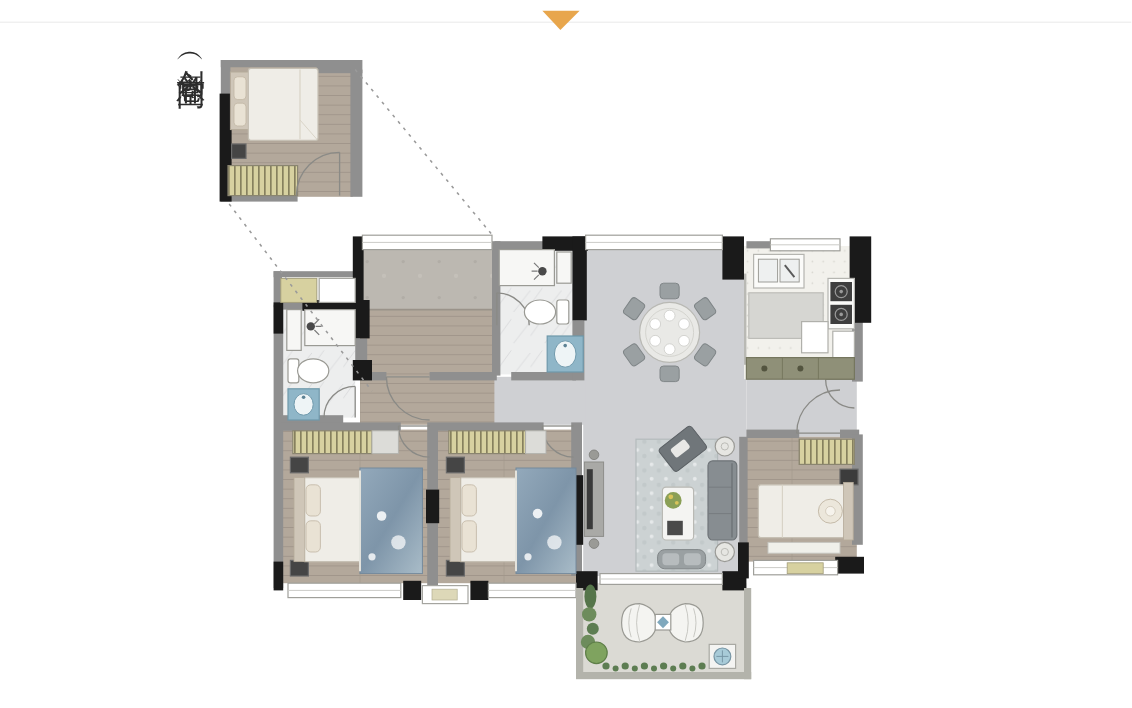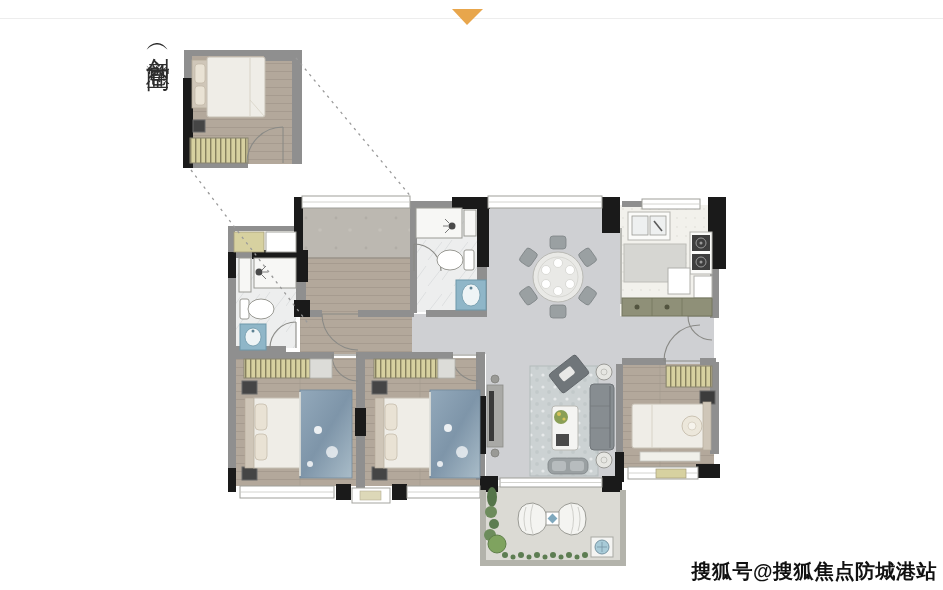--- a/index.html
+++ b/index.html
@@ -441,14 +441,13 @@
       </g>
     </g>
 
     <g stroke="#9a9a9a" stroke-width="1.3" stroke-dasharray="2.5 4.5">
       <line x1="191" y1="170" x2="310" y2="326"></line>
       <line x1="296" y1="58" x2="412" y2="198"></line>
     </g>
   </svg>
 
   <div class="inset-label">（创意空间）</div>
-  <div class="watermark">搜狐号@搜狐焦点防城港站</div>
 </div>
 
 </body></html>

